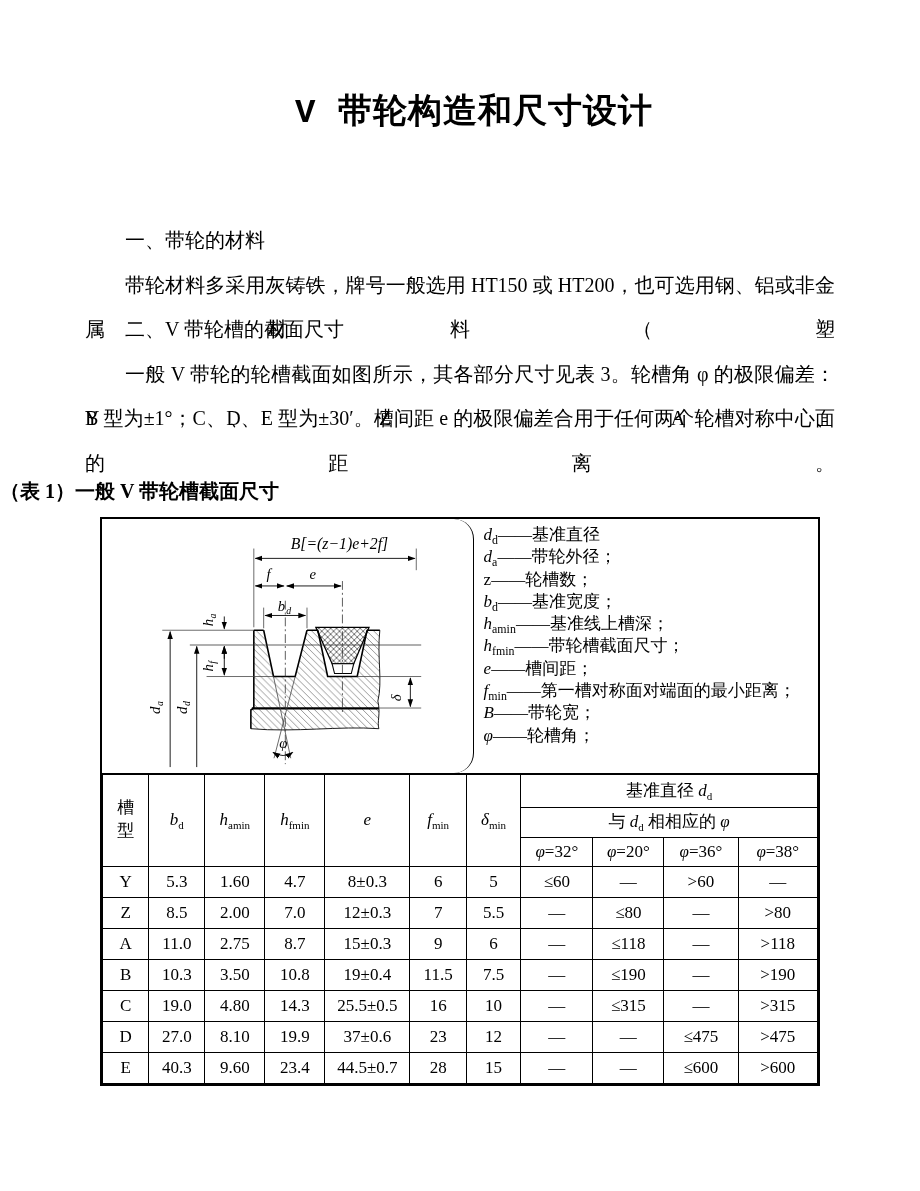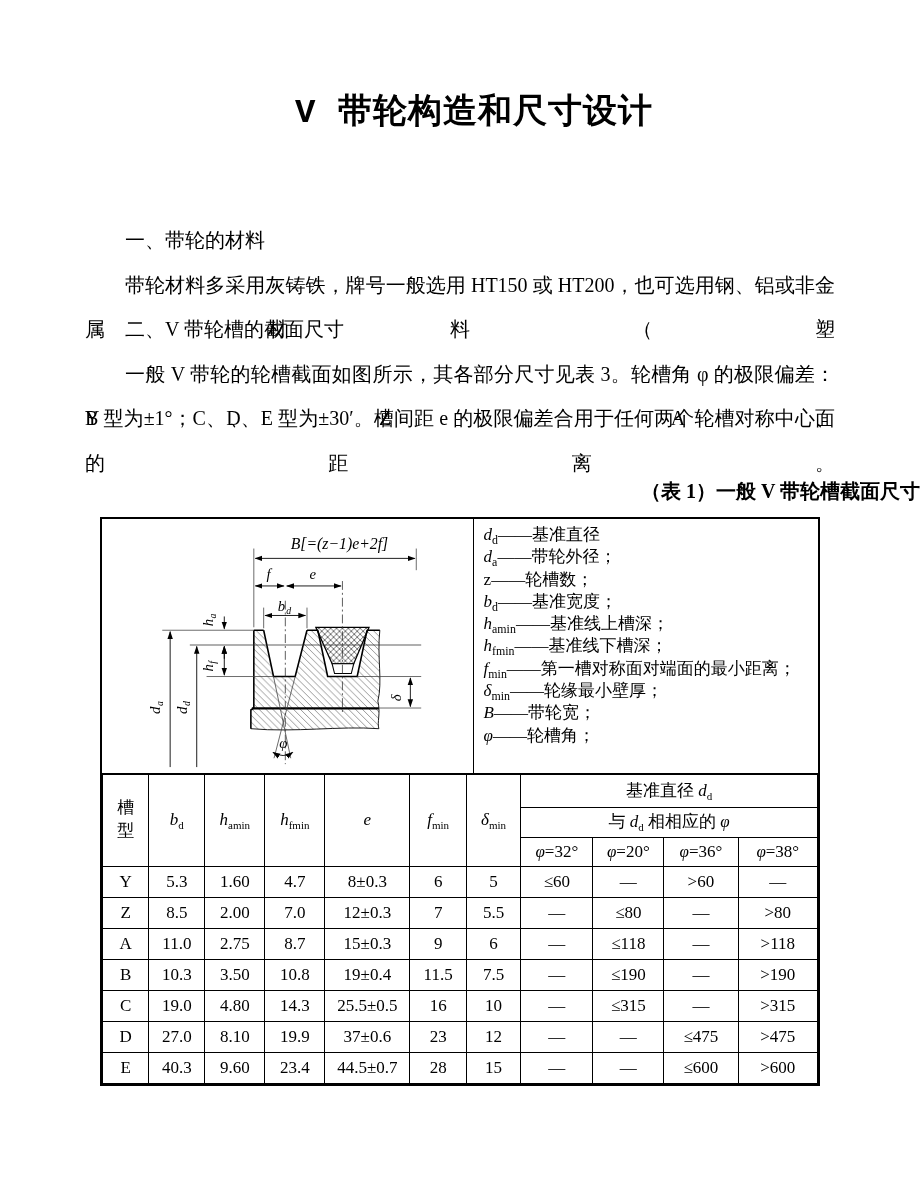--- a/index.html
+++ b/index.html
@@ -8,26 +8,26 @@
   .page { position:relative; width:920px; height:1191px; overflow:hidden; }
 
   .doc-title { position:absolute; top:88px; left:14px; width:920px; text-align:center;
     font-family:Liberation Mono, monospace; font-weight:bold; font-size:34px; letter-spacing:1px; }
 
   .bodytext { position:absolute; left:85px; top:218px; width:750px; font-size:20px; }
   .bline { height:44.5px; line-height:44.5px; }
   .bline.indent { text-indent:40px; }
   .bline.full { text-align:justify; text-align-last:justify; }
 
-  .tbl-caption { position:absolute; top:478px; left:0; width:920px; text-align:right;
+  .tbl-caption { position:absolute; top:478px; left:0; width:920px; text-align:left;
     font-weight:bold; font-size:20px; }
 
   .tablewrap { position:absolute; left:100px; top:517px; width:720px; border:2px solid #000; }
   .topsec { display:flex; height:256px; border-bottom:2px solid #000; }
-  .diagram-cell { width:51.9%; border-right:1.5px solid #000; position:relative; }
+  .diagram-cell { width:51.9%; border-right:1.5px solid #000; position:relative;border-radius:20px; }
   .diagram-cell svg { display:block; width:100%; height:100%; }
   .legend-cell { flex:1; padding:5px 2px 11px 10px; font-size:17px; }
   .legend-line { height:22.3px; line-height:22.3px; white-space:nowrap; }
   .legend-line i { font-family:"Liberation Serif",serif; }
   .legend-line sub, .hsub { font-size:70%; }
 
   table.data { width:100%; border-collapse:collapse; table-layout:fixed; font-size:17px; }
   table.data th, table.data td { border:1px solid #000; text-align:center; vertical-align:middle;
     font-weight:normal; padding:0; }
   table.data tr.hr1 { height:32px; }
@@ -139,23 +139,23 @@
           <text class="dlab" x="183" y="233" text-anchor="middle">φ</text>
         </svg>
       </div>
 
       <div class="legend-cell">
         <div class="legend-line"><i>d</i><sub>d</sub><span>——基准直径</span></div>
         <div class="legend-line"><i>d</i><sub>a</sub><span>——带轮外径；</span></div>
         <div class="legend-line"><span>z</span><sub></sub><span>——轮槽数；</span></div>
         <div class="legend-line"><i>b</i><sub>d</sub><span>——基准宽度；</span></div>
         <div class="legend-line"><i>h</i><sub>amin</sub><span>——基准线上槽深；</span></div>
-        <div class="legend-line"><i>h</i><sub>fmin</sub><span>——基准线下槽深；</span></div>
+        <div class="legend-line"><i>h</i><sub>fmin</sub><span>——带轮槽截面尺寸；</span></div>
+        <div class="legend-line"><i>e</i><sub></sub><span>——槽间距；</span></div>
         <div class="legend-line"><i>f</i><sub>min</sub><span>——第一槽对称面对端面的最小距离；</span></div>
-        <div class="legend-line"><i>δ</i><sub>min</sub><span>——轮缘最小壁厚；</span></div>
         <div class="legend-line"><i>B</i><sub></sub><span>——带轮宽；</span></div>
         <div class="legend-line"><i>φ</i><sub></sub><span>——轮槽角；</span></div>
       </div>
     </div>
 
     <table class="data">
       <colgroup>
         <col style="width:6.5%">
           <col style="width:7.8%">
           <col style="width:8.4%">

